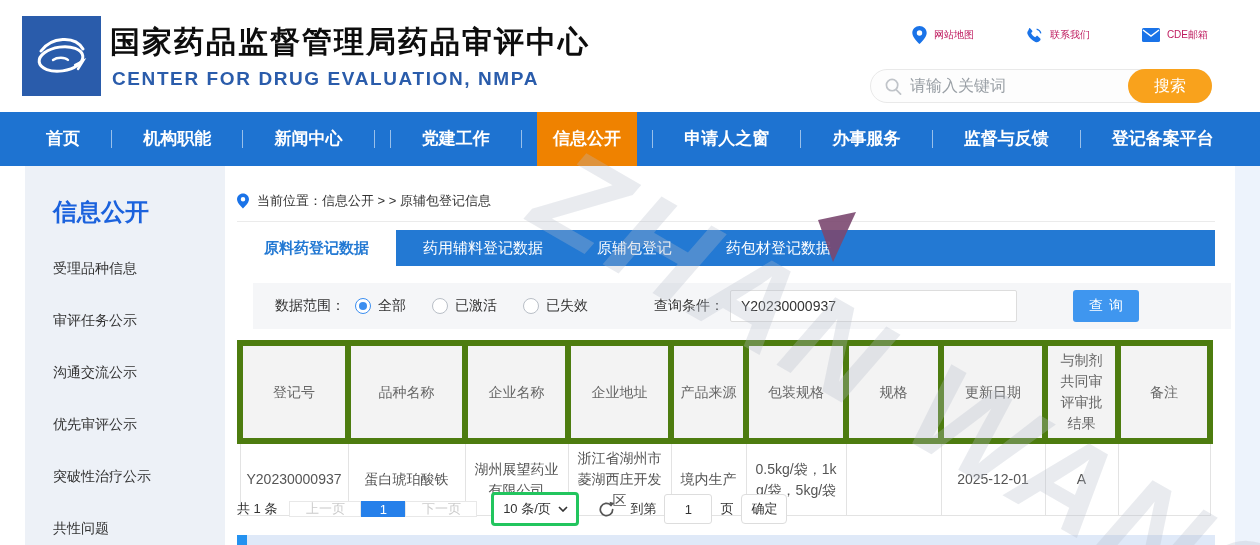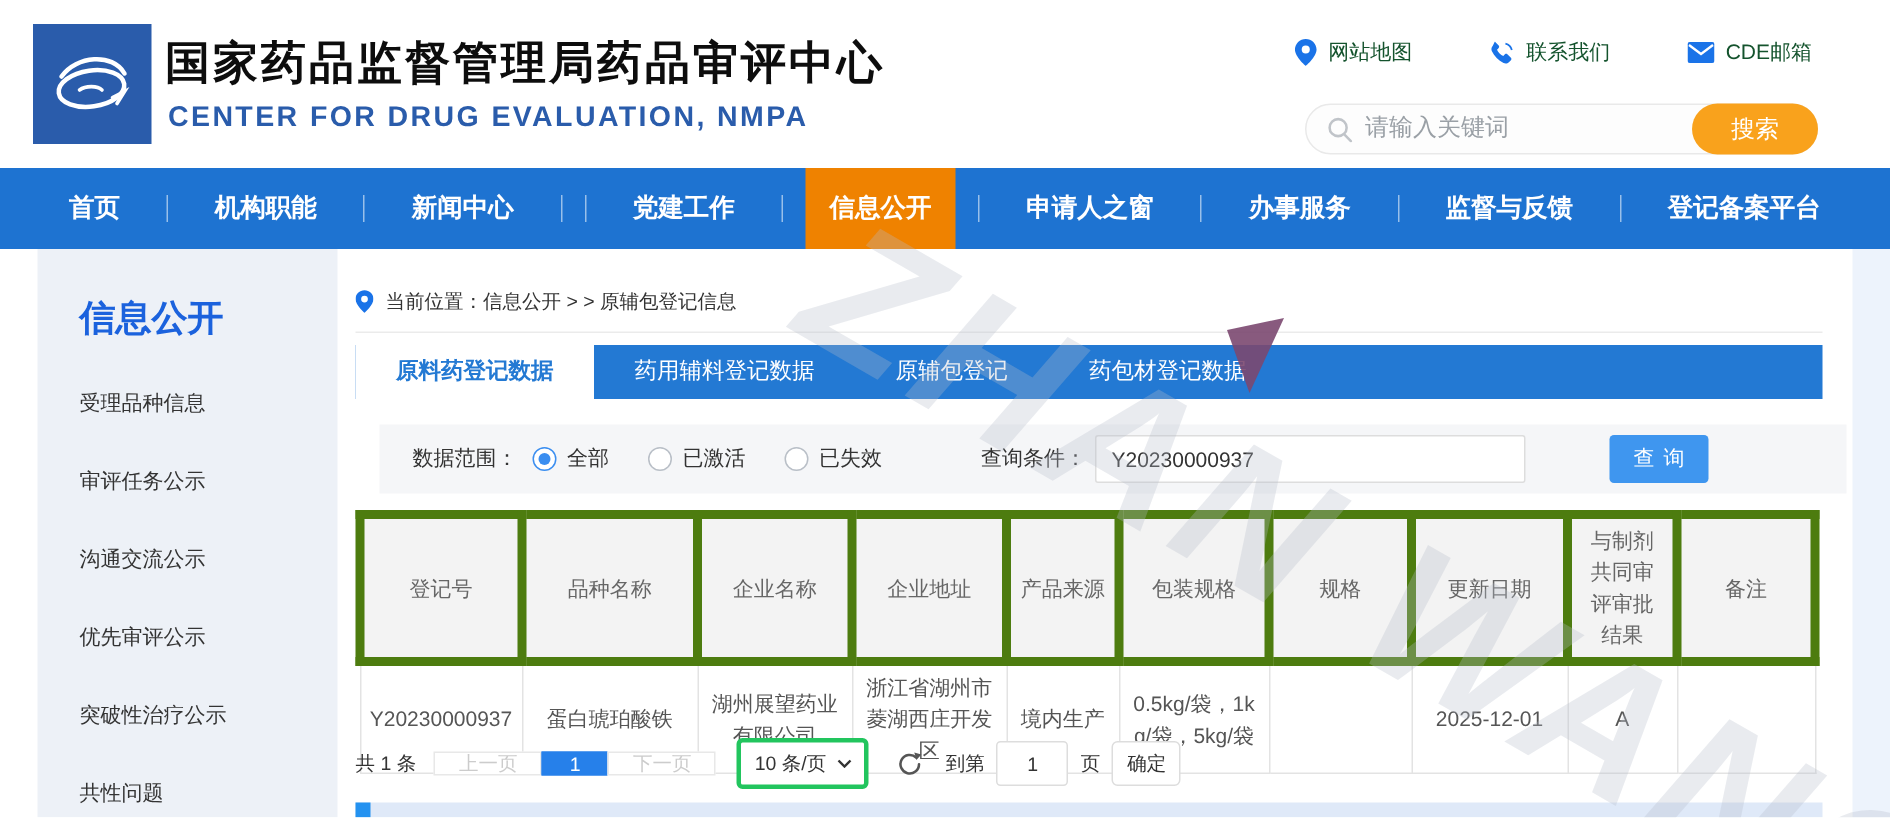--- a/index.html
+++ b/index.html
@@ -5,21 +5,21 @@
   * { margin:0; padding:0; box-sizing:border-box; }
   body { font-family:"Liberation Sans","DejaVu Sans",sans-serif; background:#fff; }
   .page { position:relative; width:1260px; height:545px; background:#fff; overflow:hidden; }
 
   
   .header { position:relative; height:112px; background:#fff; }
   .logo { position:absolute; left:22px; top:16px; width:79px; height:80px; background:#2a5cab; display:flex; align-items:center; justify-content:center; }
   .site-title { position:absolute; left:110px; top:22px; font-size:30px; font-weight:bold; color:#0d0d0d; letter-spacing:2px; }
   .site-subtitle { position:absolute; left:112px; top:68px; font-size:19px; font-weight:bold; color:#2a5cab; letter-spacing:1.6px; }
   .quick-links { position:absolute; top:26px; right:52px; display:flex; gap:52px; }
-  .quick-link { display:flex; align-items:center; gap:7px; font-size:14px; color:#14532d; cursor:pointer; }
+  .quick-link { display:flex; align-items:center; gap:7px; font-size:10px; color:#be185d; cursor:pointer; }
   .search-wrap { position:absolute; top:69px; left:870px; width:342px; height:34px; border:1px solid #e9e9e9; border-radius:17px; background:#fdfdfd; display:flex; align-items:center; }
   .search-wrap .mag { margin-left:14px; }
   .search-input { flex:1; border:none; outline:none; background:transparent; font-size:16px; color:#333; padding:0 8px; font-family:inherit; }
   .search-input::placeholder { color:#9aa0a6; }
   .search-btn { width:84px; height:34px; margin-right:-1px; border:none; border-radius:17px; background:#f9a21c; color:#fff; font-size:16px; cursor:pointer; font-family:inherit; }
 
   
   .nav { height:54px; background:#1e73d1; display:flex; align-items:center; justify-content:space-between; padding:0 30px; }
   .nav-item { height:54px; line-height:54px; padding:0 16px; color:#fff; font-size:17px; font-weight:bold; cursor:pointer; white-space:nowrap; }
   .nav-item.active { background:#ef8200; }

